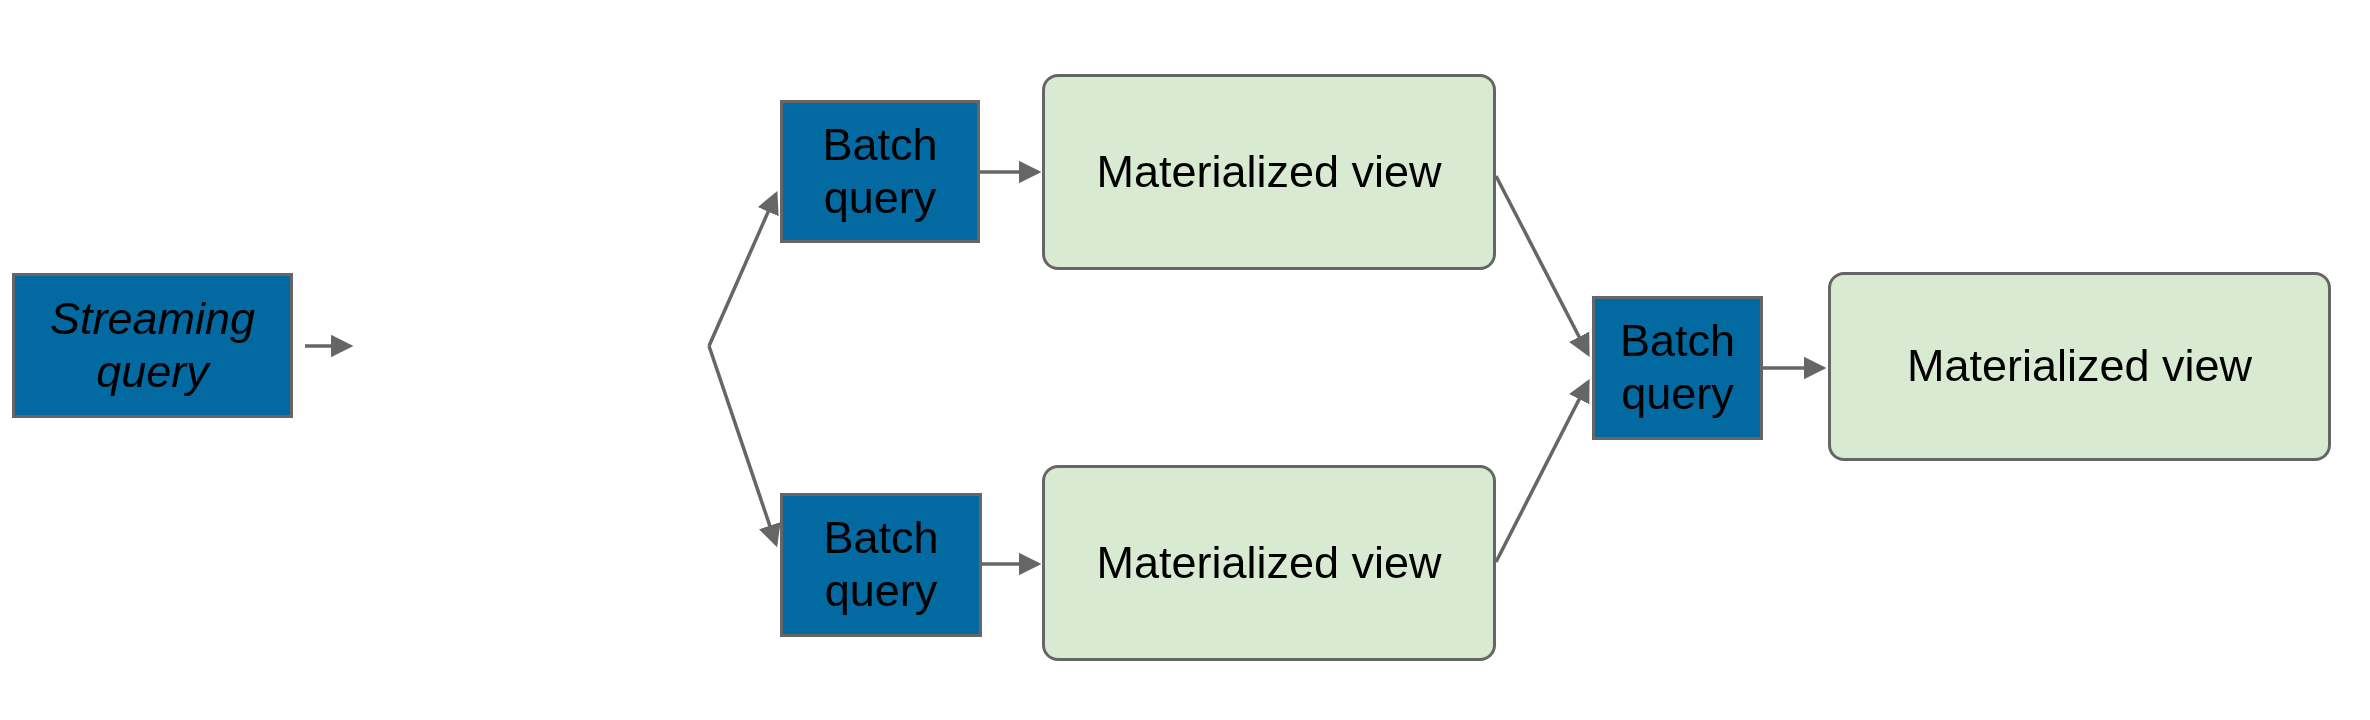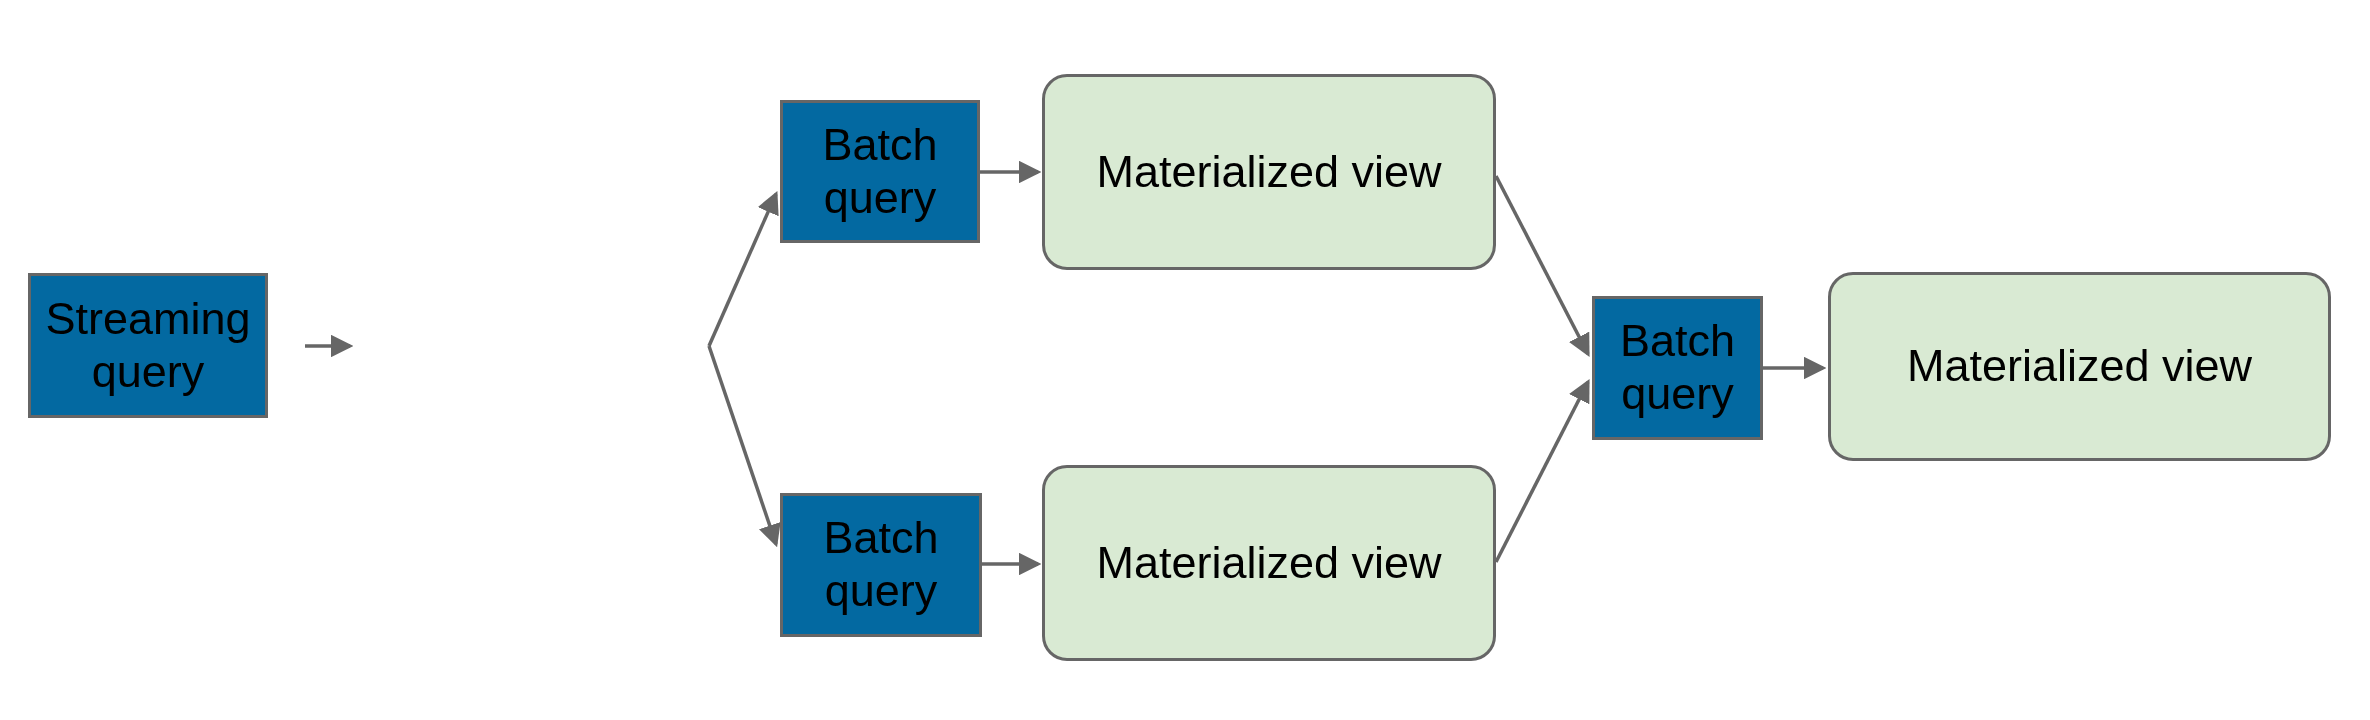--- a/index.html
+++ b/index.html
@@ -34,21 +34,21 @@
     font-size: 45px;
     line-height: 1.17;
     white-space: pre-line;
   }
   .node--query {
     background: #0369a1;
     border-radius: 0;
   }
   .node--store {
     background: #d9ead3;
-    border-radius: 25px;
+    border-radius: 16px;
   }
 </style>
 </head>
 <body>
 
 <div class="canvas">
 
   <svg class="connectors" width="2370" height="720" viewBox="0 0 2370 720">
     <defs>
       <marker id="arrowhead" viewBox="0 0 10 10" refX="8.5" refY="5" markerWidth="6.5" markerHeight="6.5" orient="auto">
@@ -58,21 +58,21 @@
     <line x1="305" y1="346" x2="350" y2="346" stroke="#666666" stroke-width="3.5" marker-end="url(#arrowhead)"></line>
     <line x1="709" y1="346" x2="776" y2="194" stroke="#666666" stroke-width="3.5" marker-end="url(#arrowhead)"></line>
     <line x1="709" y1="346" x2="776" y2="544" stroke="#666666" stroke-width="3.5" marker-end="url(#arrowhead)"></line>
     <line x1="980" y1="172" x2="1038" y2="172" stroke="#666666" stroke-width="3.5" marker-end="url(#arrowhead)"></line>
     <line x1="982" y1="564" x2="1038" y2="564" stroke="#666666" stroke-width="3.5" marker-end="url(#arrowhead)"></line>
     <line x1="1496" y1="176" x2="1588" y2="354" stroke="#666666" stroke-width="3.5" marker-end="url(#arrowhead)"></line>
     <line x1="1496" y1="562" x2="1588" y2="382" stroke="#666666" stroke-width="3.5" marker-end="url(#arrowhead)"></line>
     <line x1="1763" y1="368" x2="1823" y2="368" stroke="#666666" stroke-width="3.5" marker-end="url(#arrowhead)"></line>
   </svg>
 
-  <div class="node node--query" style="left:28px; top:273px; width:240px; height:145px;">
+  <div class="node node--query" style="left:12px; top:273px; width:281px; height:145px;font-style:italic;">
     <span>Streaming
 query</span>
   </div>
 
 
   <div class="node node--query" style="left:780px; top:100px; width:200px; height:143px;">
     <span>Batch
 query</span>
   </div>
 

